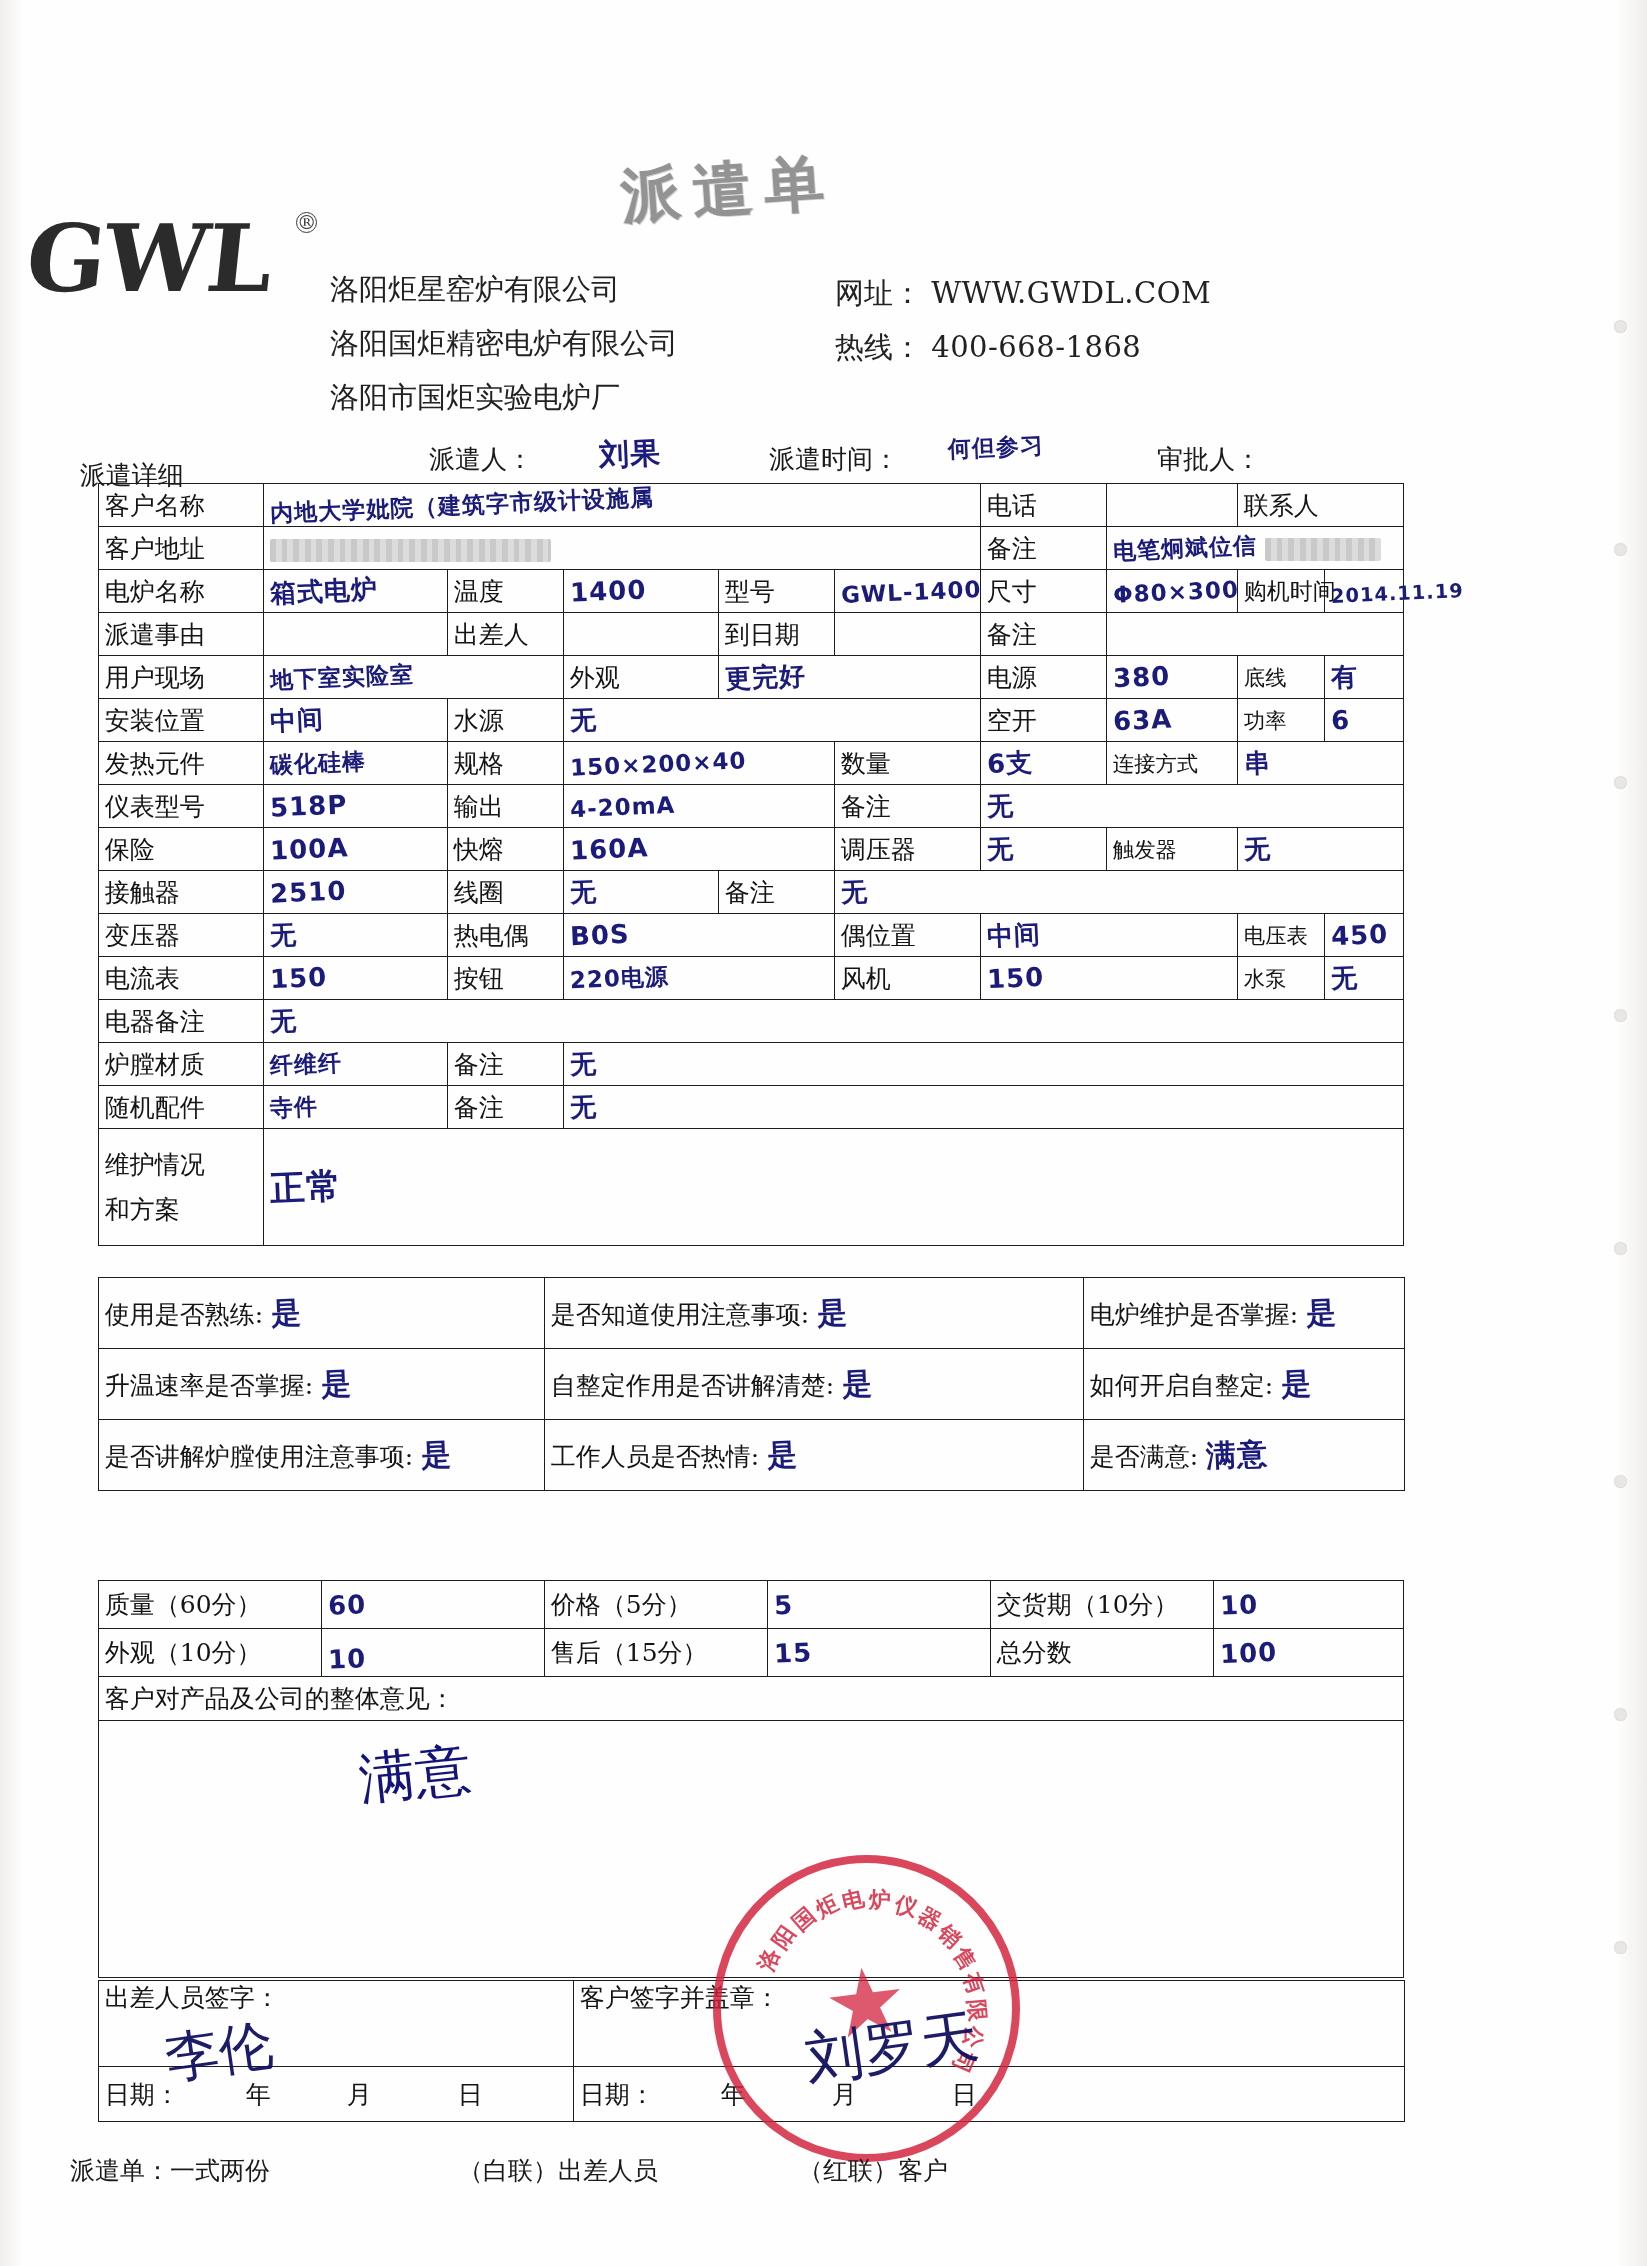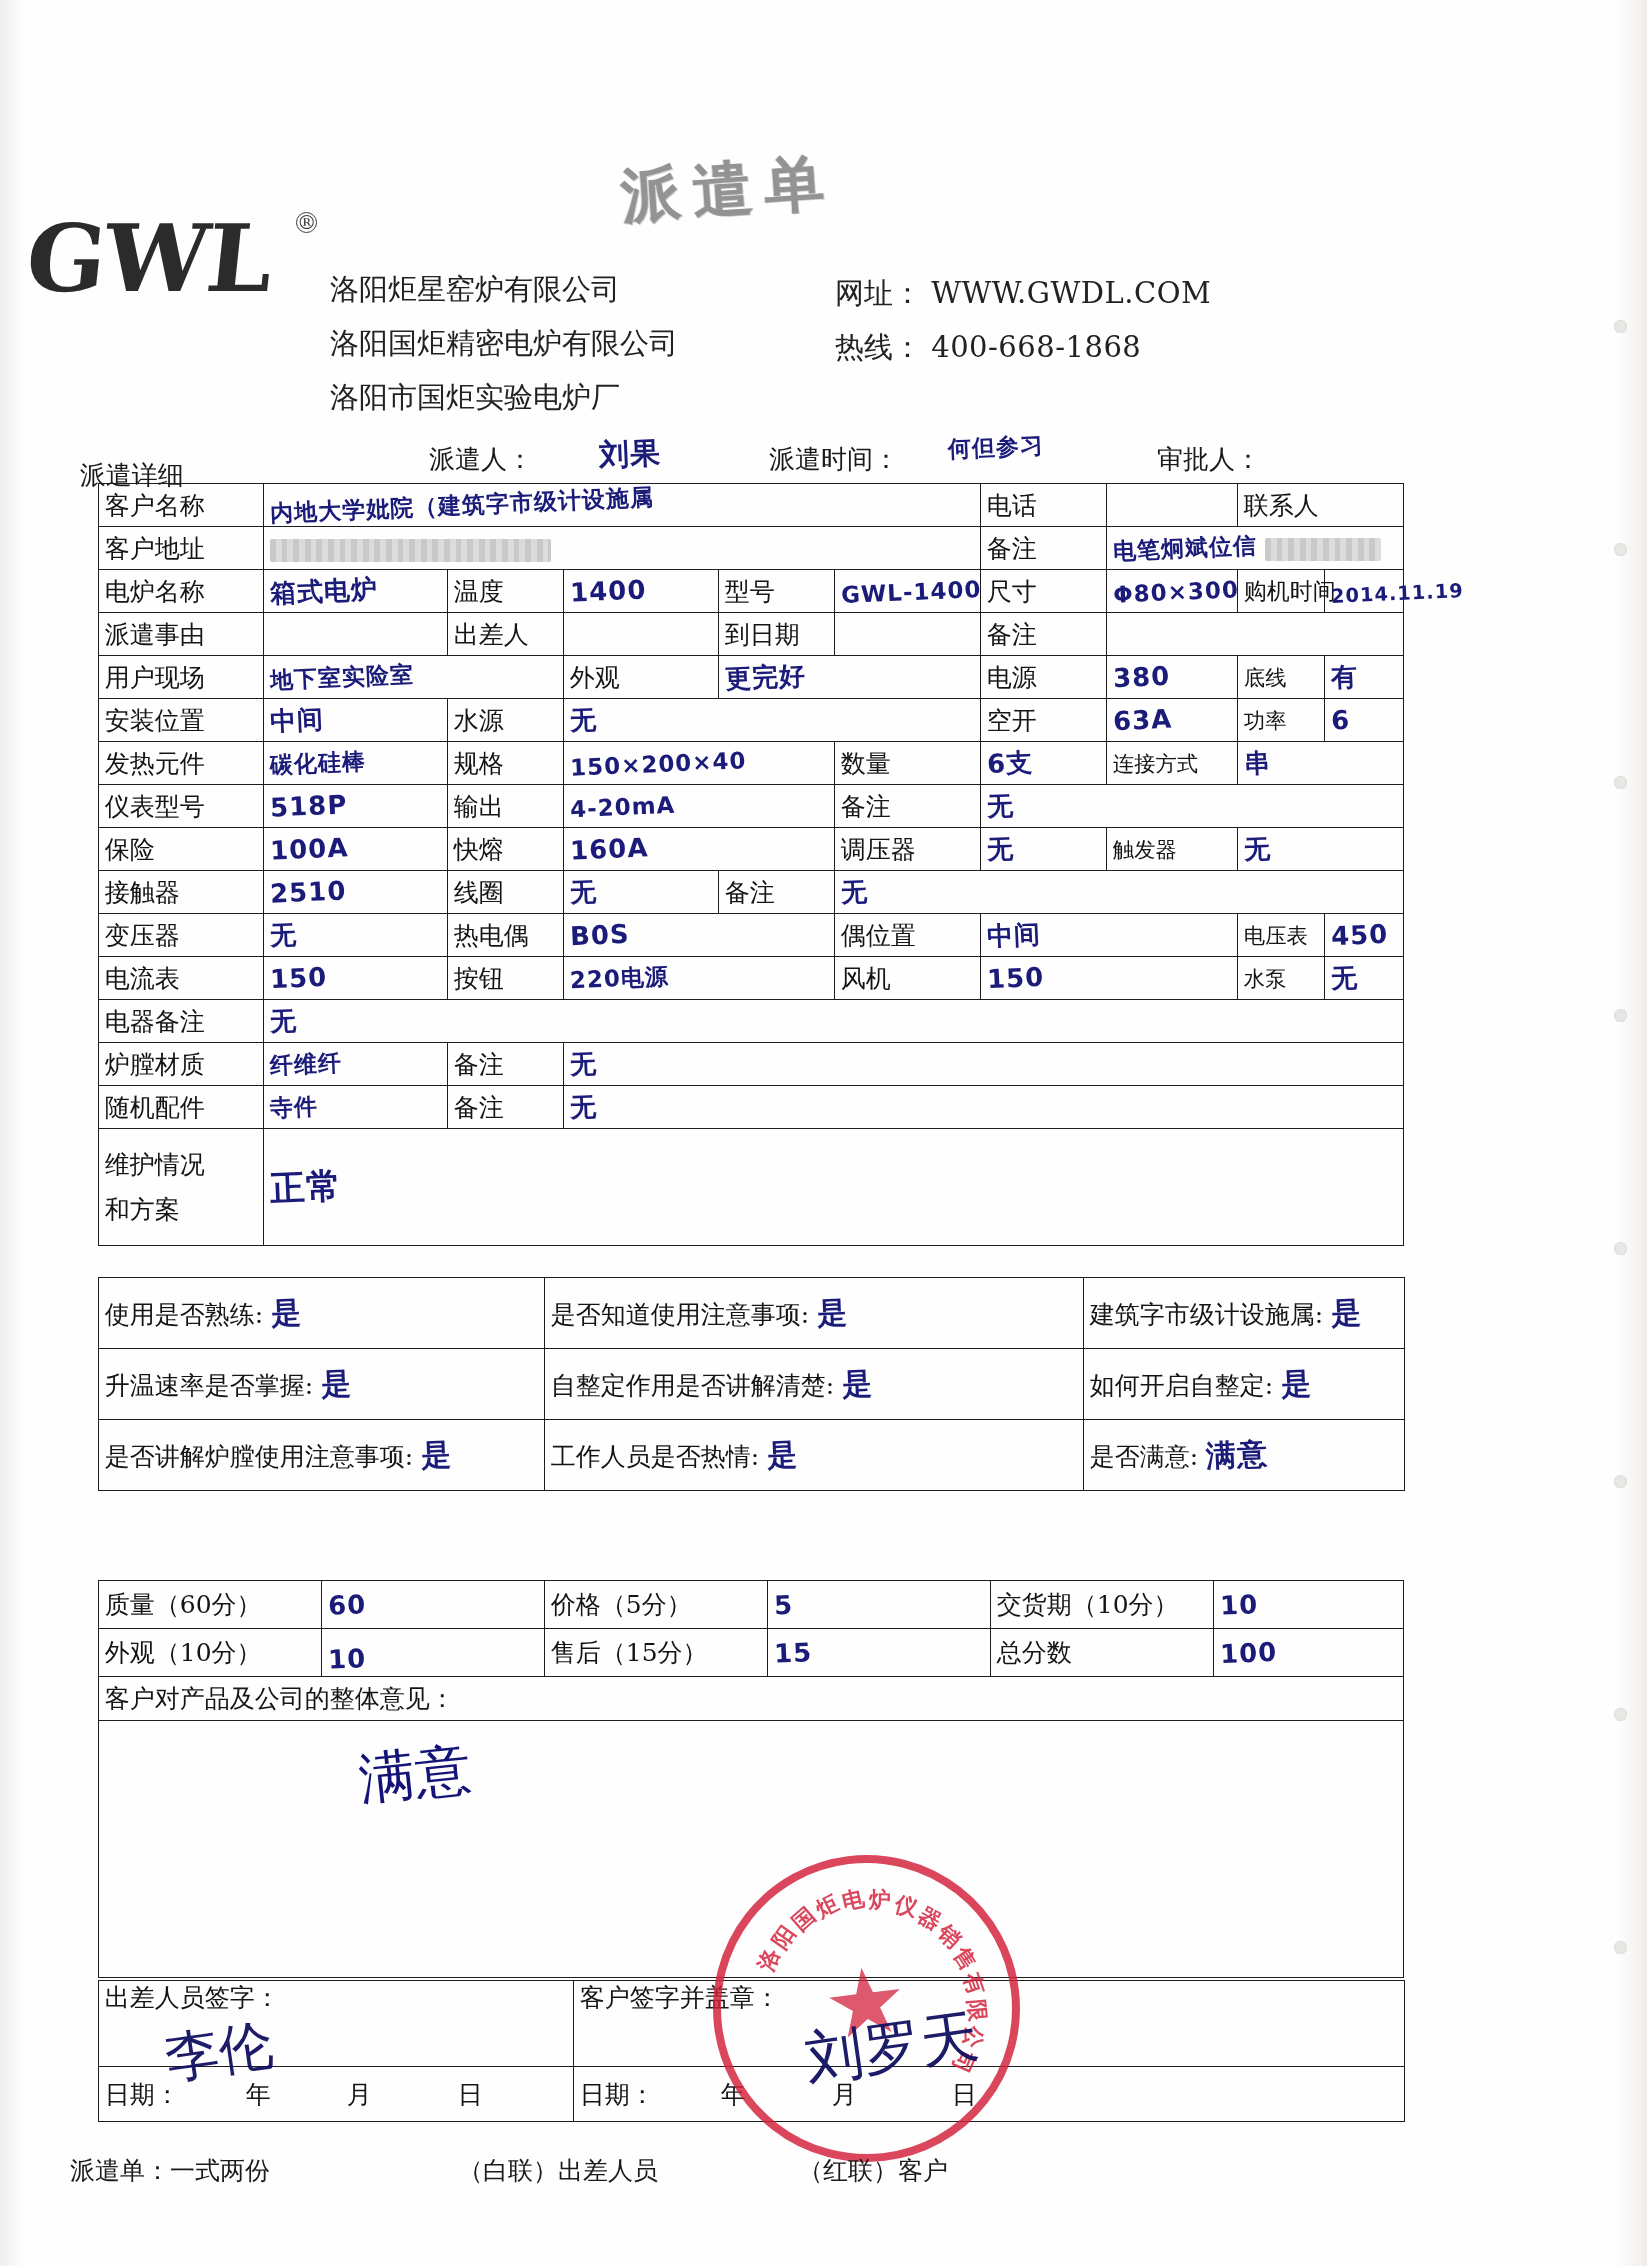--- a/index.html
+++ b/index.html
@@ -340,21 +340,21 @@
     <tr style="height:70px">
       <td style="height:70px">
         <span>使用是否熟练:</span>
         <span class="hw big">是</span>
       </td>
       <td style="height:70px">
         <span>是否知道使用注意事项:</span>
         <span class="hw big">是</span>
       </td>
       <td style="height:70px">
-        <span>建筑字市级计设施属:</span>
+        <span>电炉维护是否掌握:</span>
         <span class="hw big">是</span>
       </td>
     </tr>
     <tr style="height:70px">
       <td style="height:70px">
         <span>升温速率是否掌握:</span>
         <span class="hw big">是</span>
       </td>
       <td style="height:70px">
         <span>自整定作用是否讲解清楚:</span>

